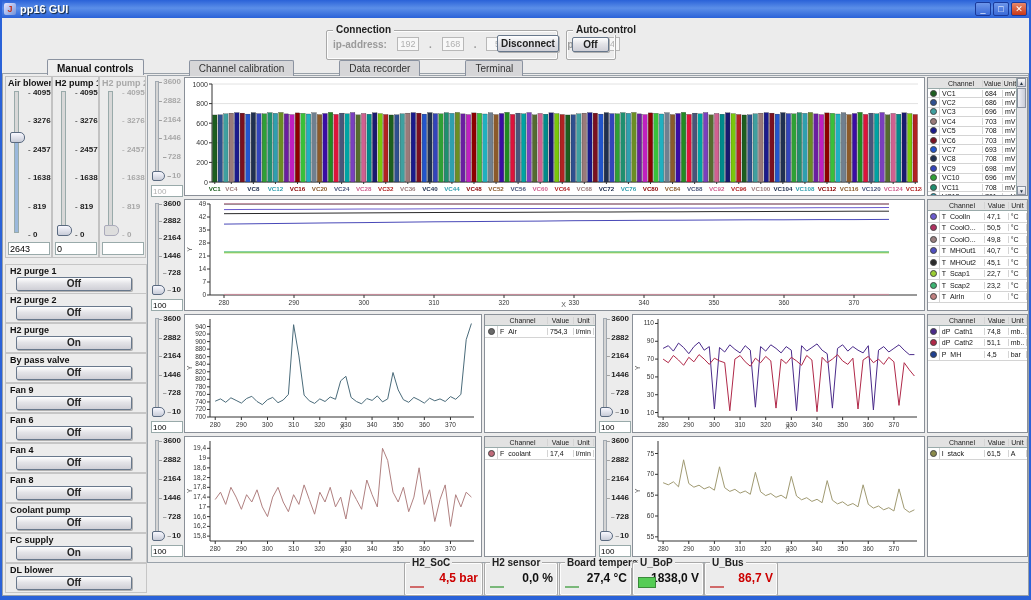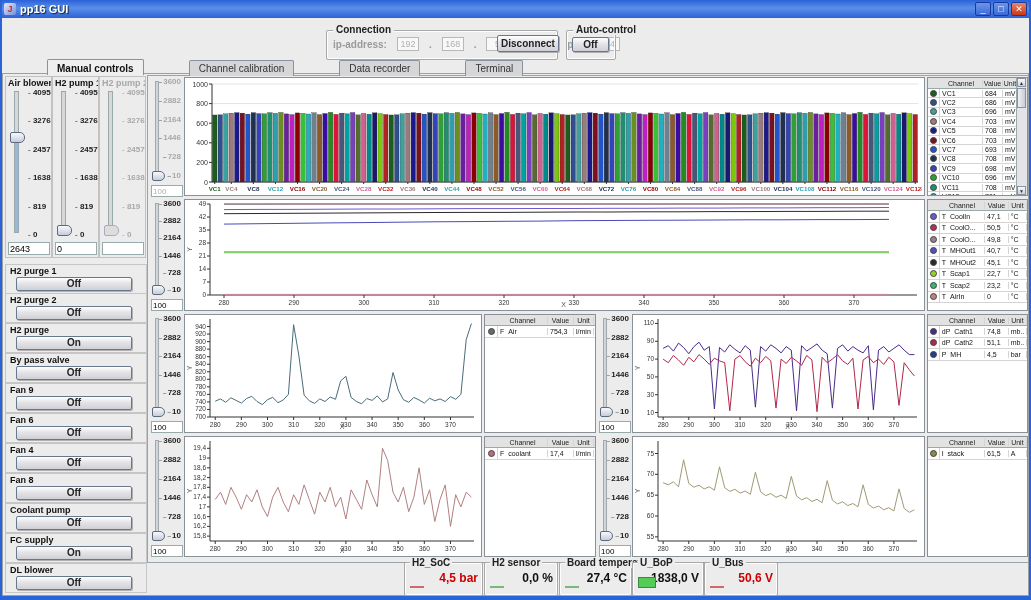--- a/index.html
+++ b/index.html
@@ -1023,18 +1023,18 @@
           <span class="sgval" style="color: rgb(17, 17, 17);">27,4 °C</span>
           <span class="sgind line" style="background: rgb(122, 184, 122);"></span>
         </div>
         <div class="sgroup" style="left: 629px; top: 488px; width: 70px;">
           <span class="sglabel">U_BoP</span>
           <span class="sgval" style="color: rgb(17, 17, 17);">1838,0 V</span>
           <span class="sgind box" style="background: rgb(85, 204, 85);"></span>
         </div>
         <div class="sgroup" style="left: 701px; top: 488px; width: 72px;">
           <span class="sglabel">U_Bus</span>
-          <span class="sgval" style="color: rgb(204, 0, 0);">50,6 V</span>
+          <span class="sgval" style="color: rgb(204, 0, 0);">86,7 V</span>
           <span class="sgind line" style="background: rgb(208, 106, 106);"></span>
         </div>
       </div>
   </div>
 </div>
 
 </body></html>

